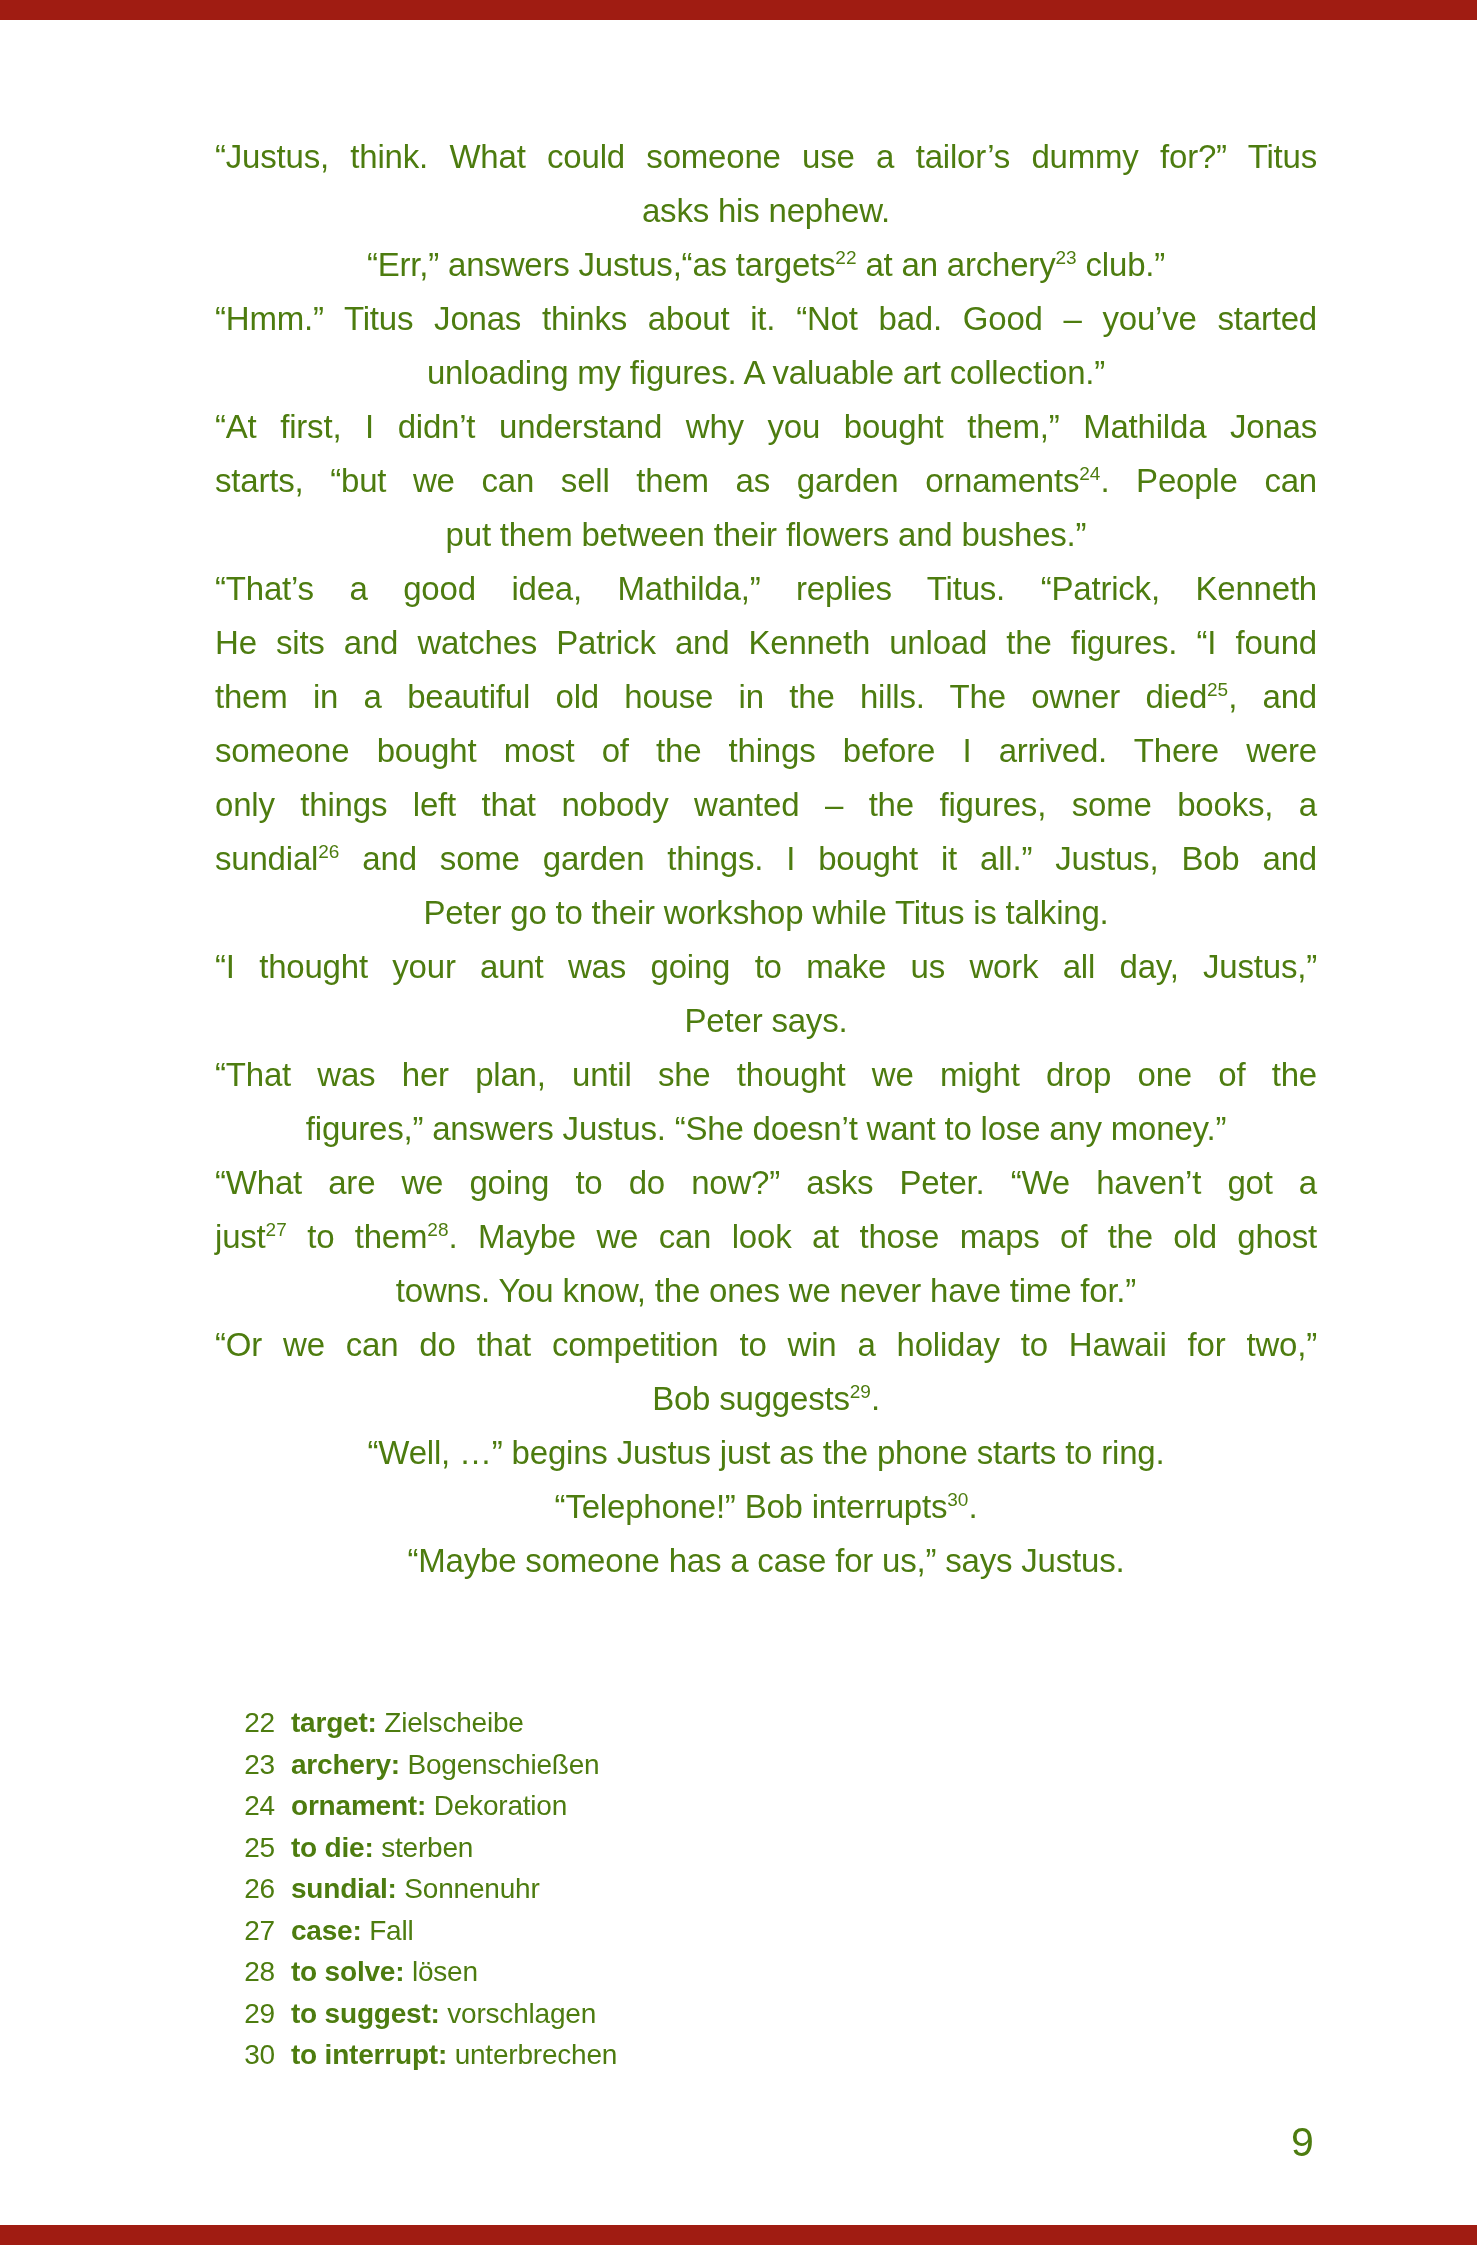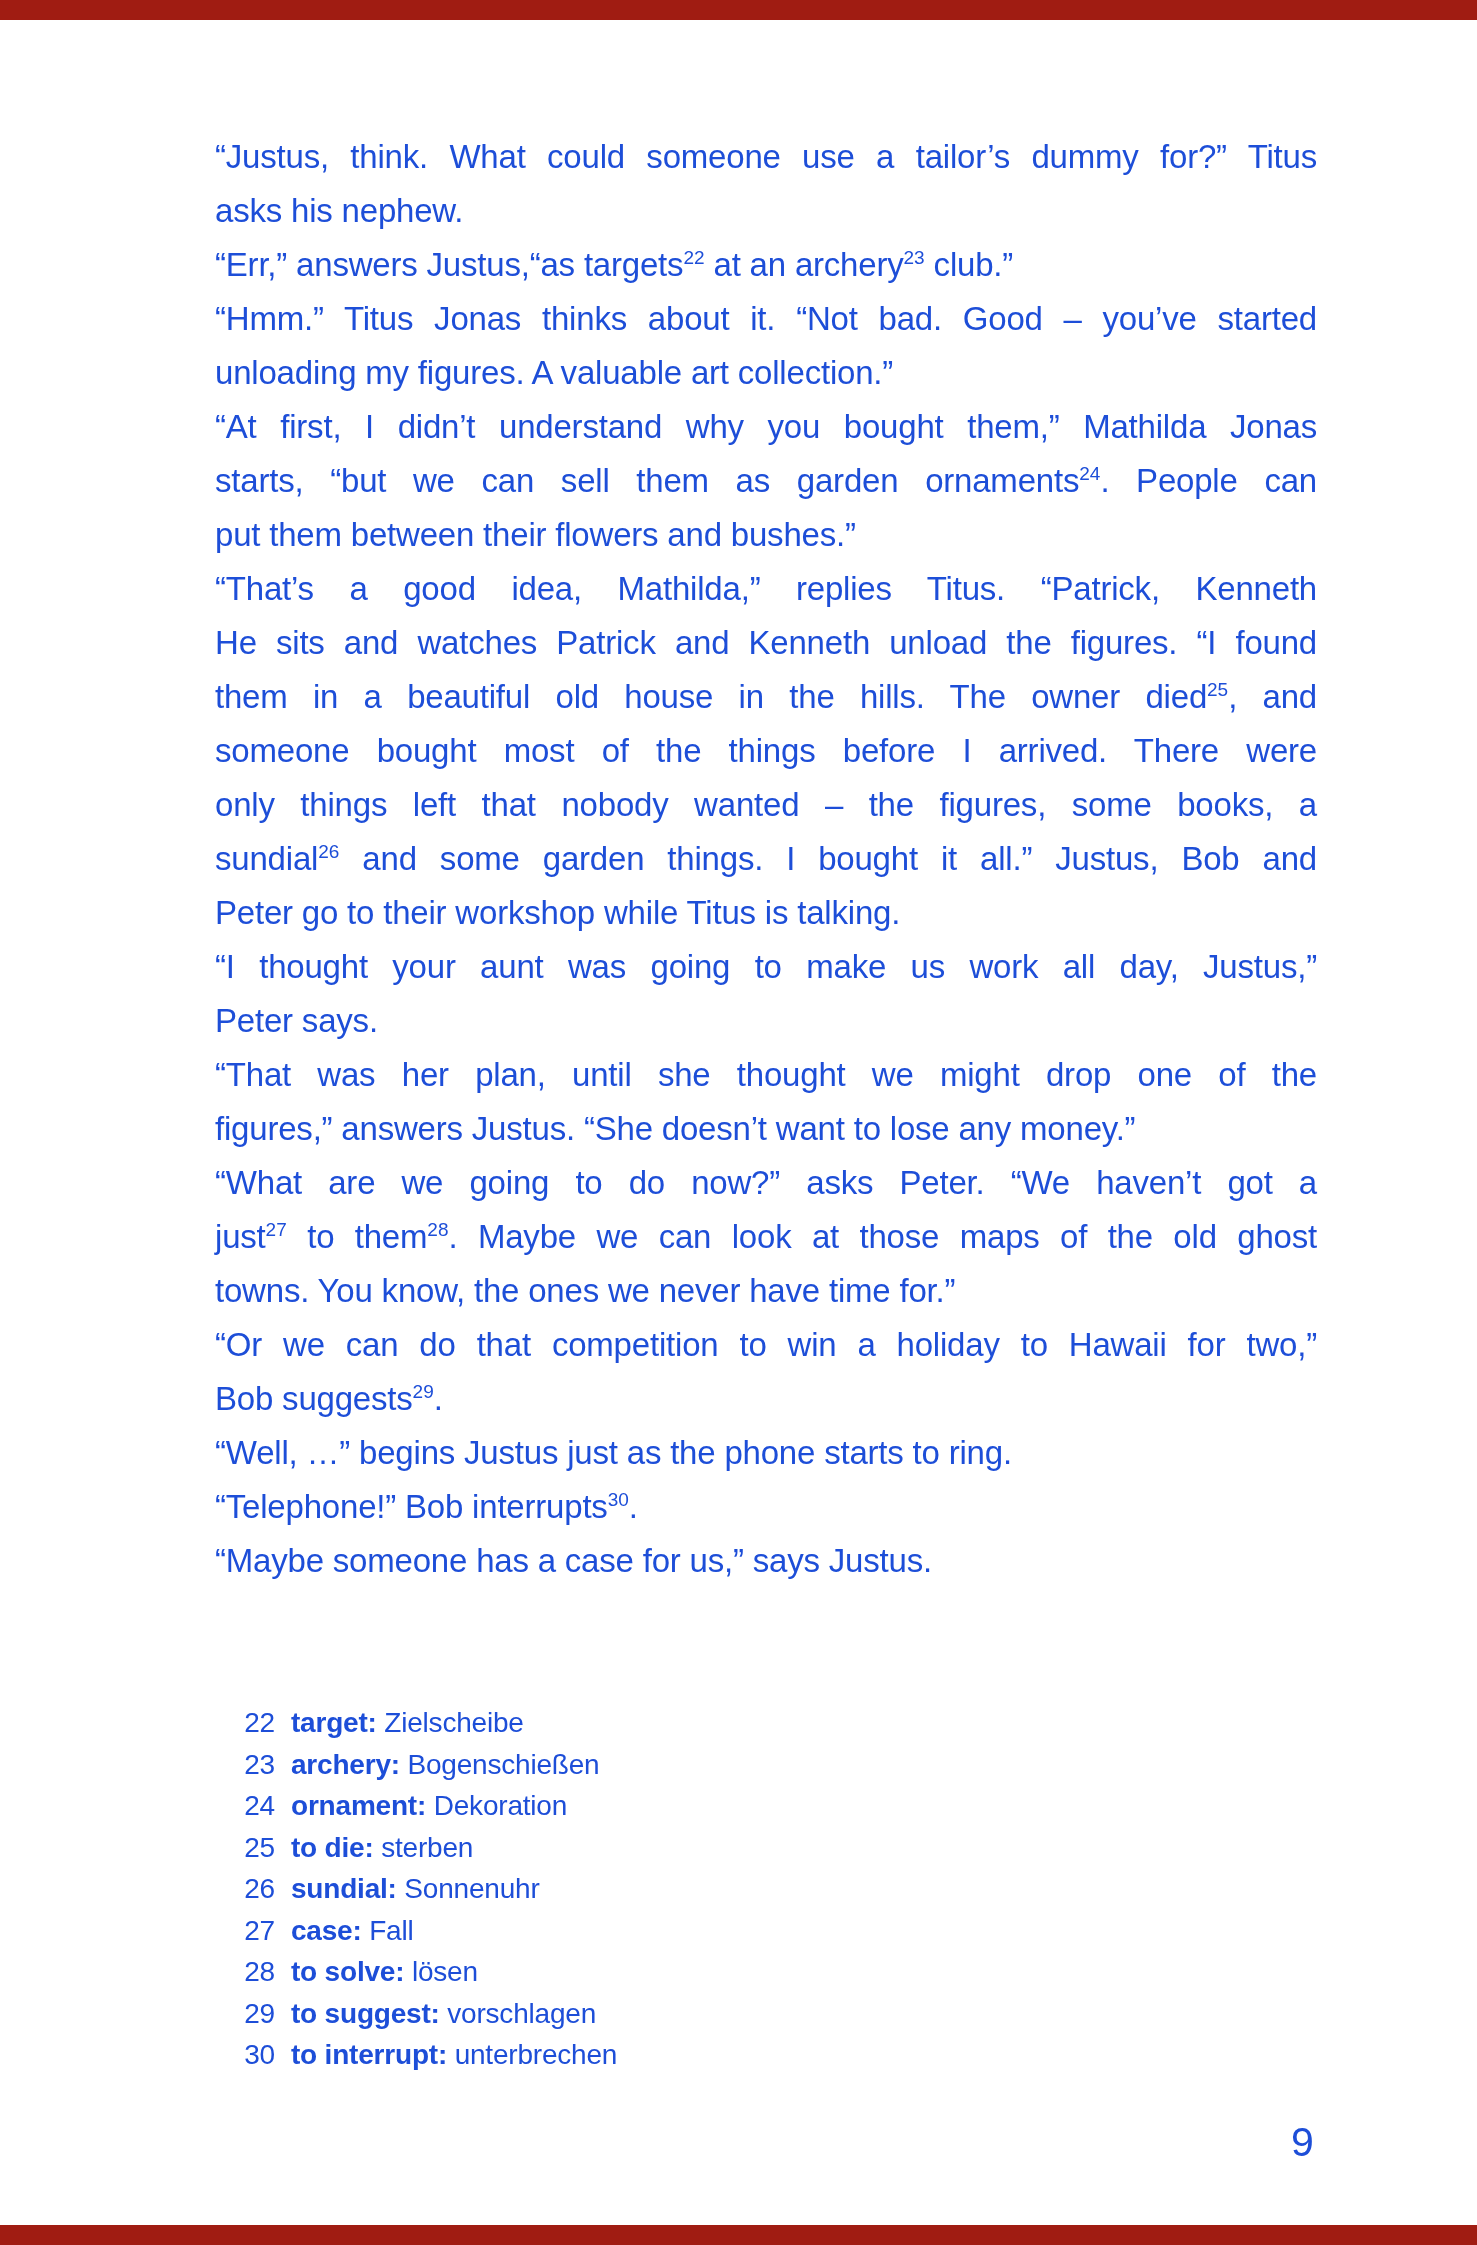--- a/index.html
+++ b/index.html
@@ -29,21 +29,21 @@
     left: 215px;
     top: 130px;
     width: 1102px;
   }
   .line {
     height: 54px;
     line-height: 54px;
     font-size: 33px;
     letter-spacing: -0.2px;
     white-space: nowrap;
-    text-align: left;
+    text-align: center;
   }
   .line.just {
     white-space: normal;
     text-align: justify;
     text-align-last: justify;
   }
   .seg-b { font-weight: 400; margin-top: 20px; }
   .seg-sup {
     font-size: 19px;
     font-weight: 400;
@@ -79,21 +79,21 @@
     position: absolute;
     left: 1291px;
     top: 2118px;
     font-size: 41px;
     line-height: 48px;
   }
 </style>
 </head>
 <body>
 
-<div id="page" style="color: #1d4ed8; background: rgb(255, 255, 255);">
+<div id="page" style="color: #4d7c0f; background: rgb(255, 255, 255);">
   <div id="top-bar" class="edge-bar" style="background: rgb(160, 28, 18);"></div>
 
   <div id="story">
       <div class="line just"><span>“Justus, think. What could someone use a tailor’s dummy for?” Titus</span></div>
       <div class="line"><span>asks his nephew.</span></div>
       <div class="line"><span>“Err,” answers Justus,“as </span><span class="seg-b">targets</span><span class="seg-sup">22</span><span> at an </span><span class="seg-b">archery</span><span class="seg-sup">23</span><span> club.”</span></div>
       <div class="line just"><span>“Hmm.” Titus Jonas thinks about it. “Not bad. Good – you’ve started</span></div>
       <div class="line"><span>unloading my figures. A valuable art collection.”</span></div>
       <div class="line just"><span>“At first, I didn’t understand why you bought them,” Mathilda Jonas</span></div>
       <div class="line just"><span>starts, “but we can sell them as garden </span><span class="seg-b">ornaments</span><span class="seg-sup">24</span><span>. People can</span></div>

